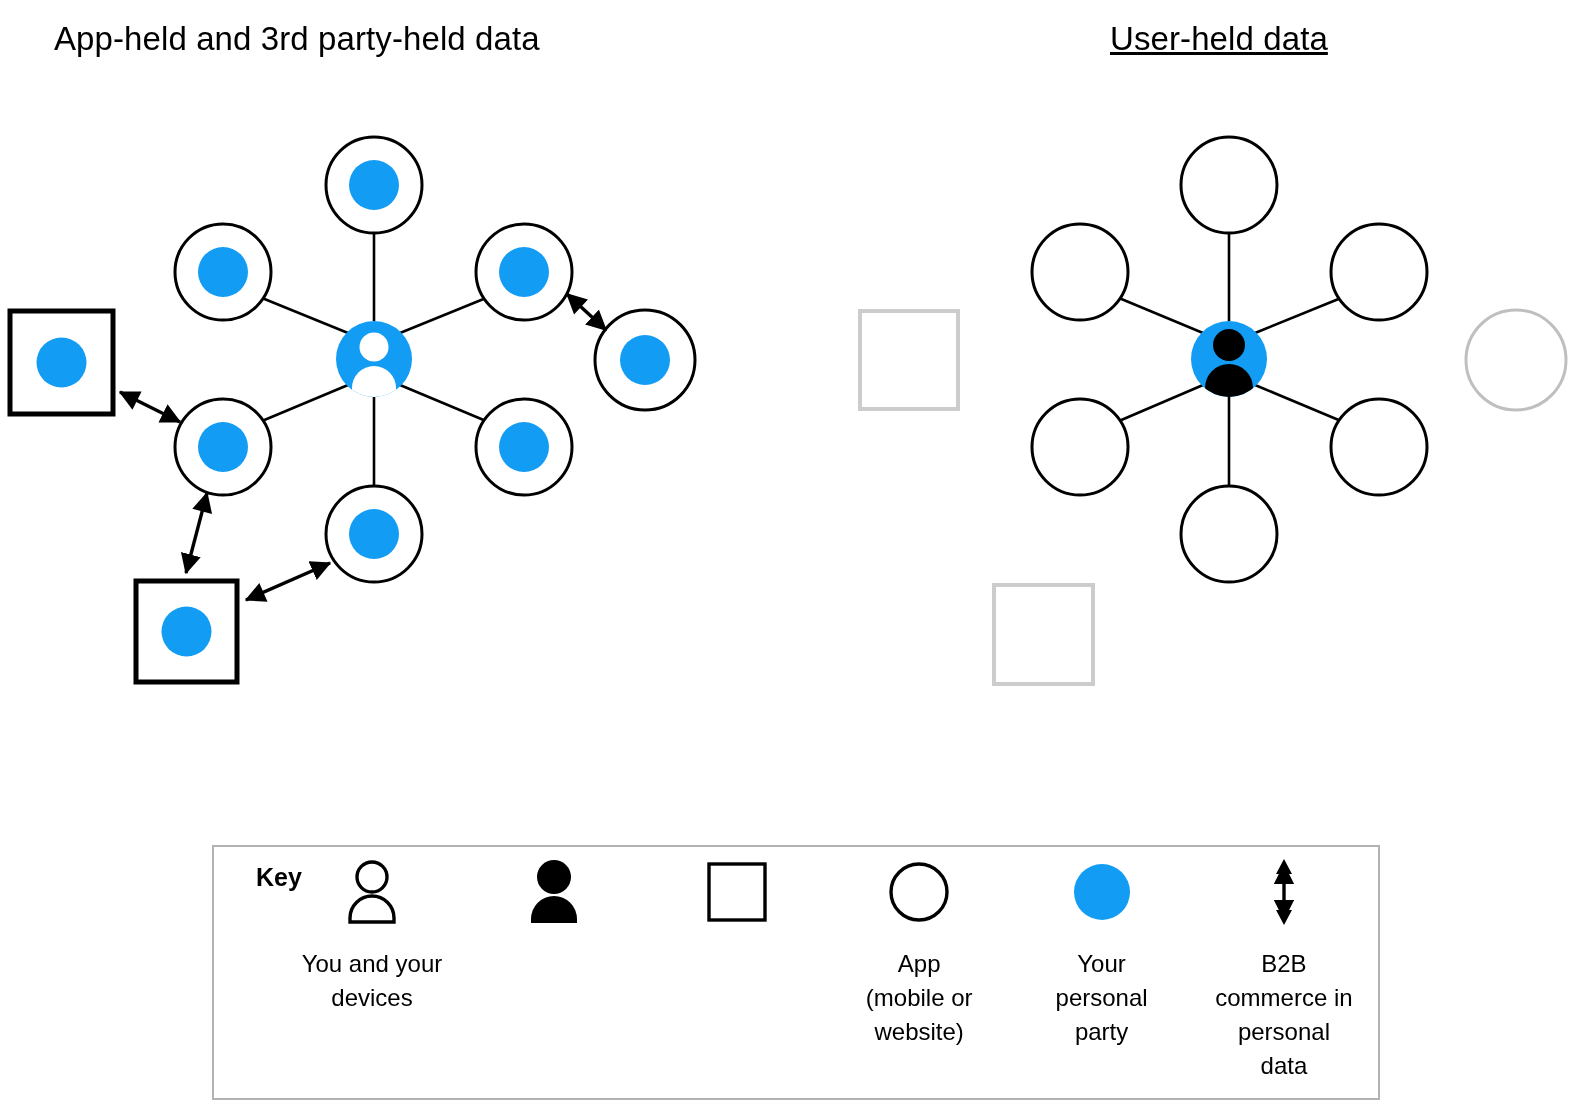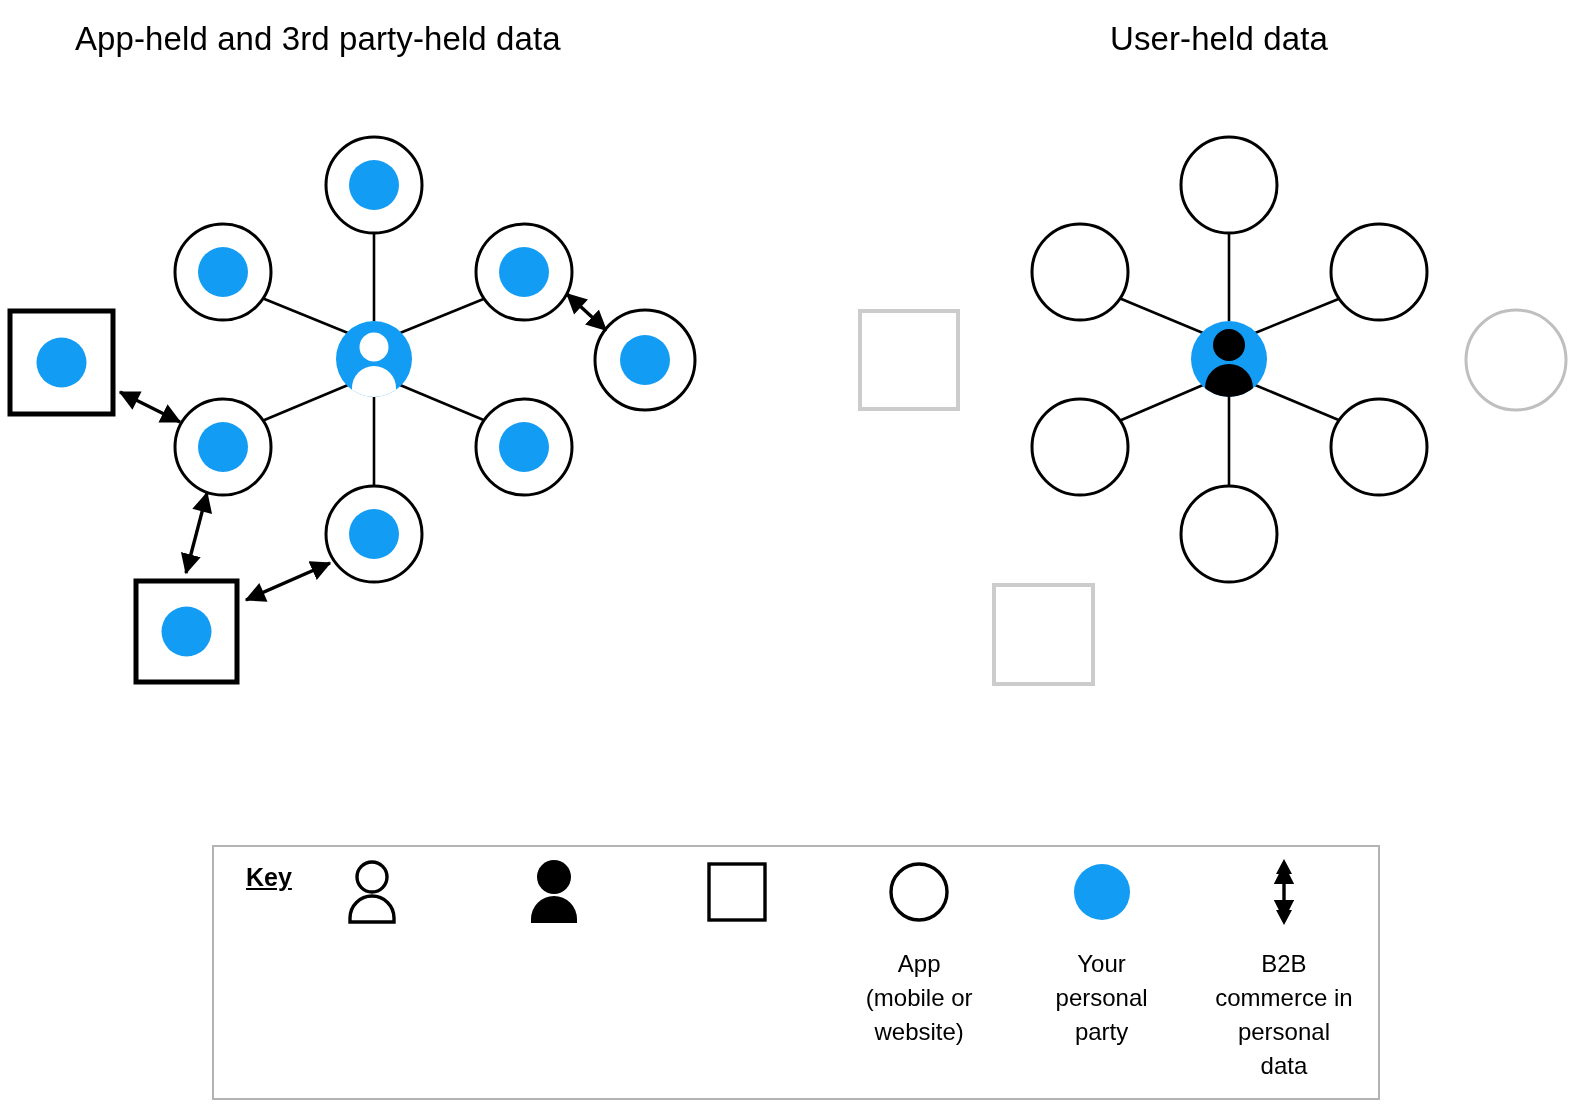--- a/index.html
+++ b/index.html
@@ -21,22 +21,22 @@
     inset: 0;
   }
   .panel-title {
     position: absolute;
     font-size: 33px;
     font-weight: 400;
     letter-spacing: 0.1px;
     color: #000;
     white-space: nowrap;
   }
-  #title-left  { left: 54px;  top: 20px; margin-left: 21px; }
-  #title-right { left: 1110px; top: 20px; }
+  #title-left  { left: 54px;  top: 20px; }
+  #title-right { left: 1110px; top: 20px; text-decoration: underline; }
 
   svg.diagram {
     position: absolute;
     left: 0;
     top: 0;
     width: 1577px;
     height: 1113px;
     overflow: visible;
   }
   .link       { stroke: #000; stroke-width: 2.6px; fill: none; }
@@ -57,25 +57,24 @@
     left: 212px;
     top: 845px;
     width: 1168px;
     height: 255px;
     border: 2px solid #b3b3b3;
     box-sizing: border-box;
     background: #ffffff;
   }
   .key-label {
     position: absolute;
-    left: 32px;
+    left: 42px;
     top: 16px;
     font-size: 25px;
     font-weight: bold;
-    text-decoration: underline;
   }
   .key-items {
     position: absolute;
     left: 72px;
     top: 8px;
     right: 8px;
     display: flex;
     align-items: flex-start;
     justify-content: space-between;
   }
@@ -231,20 +230,22 @@
 
     <div class="key-items">
 
       <div class="key-item">
         <div class="key-glyph">
           <svg width="74" height="66" viewBox="0 0 74 66">
             <circle cx="37" cy="18" r="15" fill="none" stroke="#000" stroke-width="3.4"></circle>
             <path d="M37 37 a22 22 0 0 1 22 22 l0 4 l-44 0 l0 -4 a22 22 0 0 1 22 -22 z" fill="none" stroke="#000" stroke-width="3.4"></path>
           </svg>
         </div>
+        <div class="key-text">You and your
+devices</div>
       </div>
 
       <div class="key-item">
         <div class="key-glyph">
           <svg width="74" height="66" viewBox="0 0 74 66">
             <circle cx="37" cy="18" r="17" fill="#000"></circle>
             <path d="M37 37 a23 23 0 0 1 23 23 l0 4 l-46 0 l0 -4 a23 23 0 0 1 23 -23 z" fill="#000"></path>
           </svg>
         </div>
       </div>

